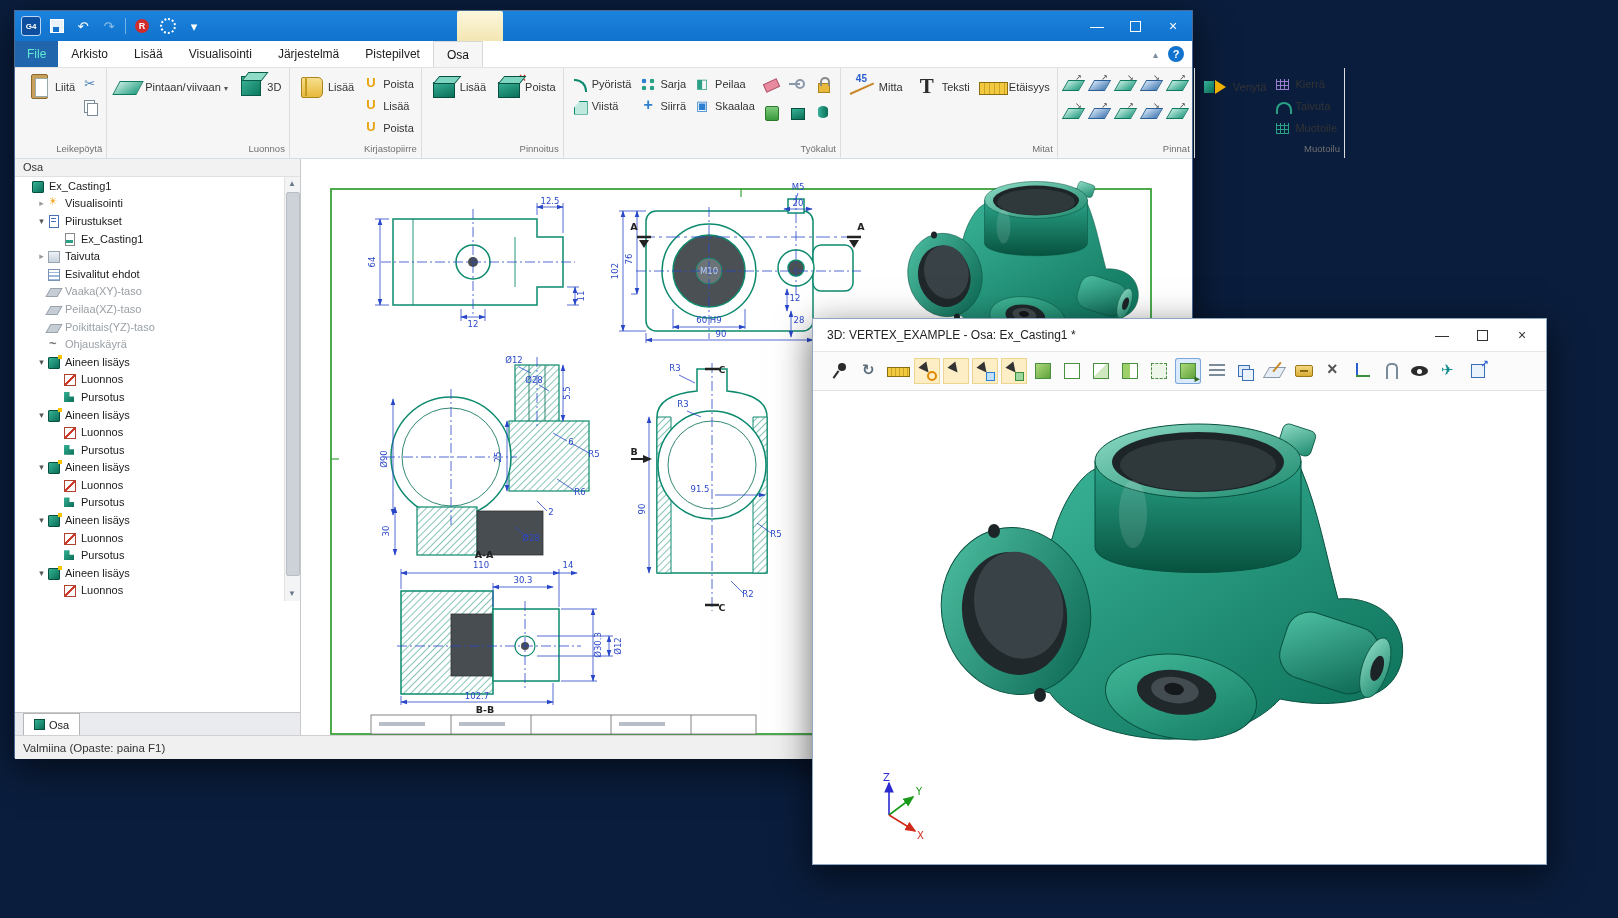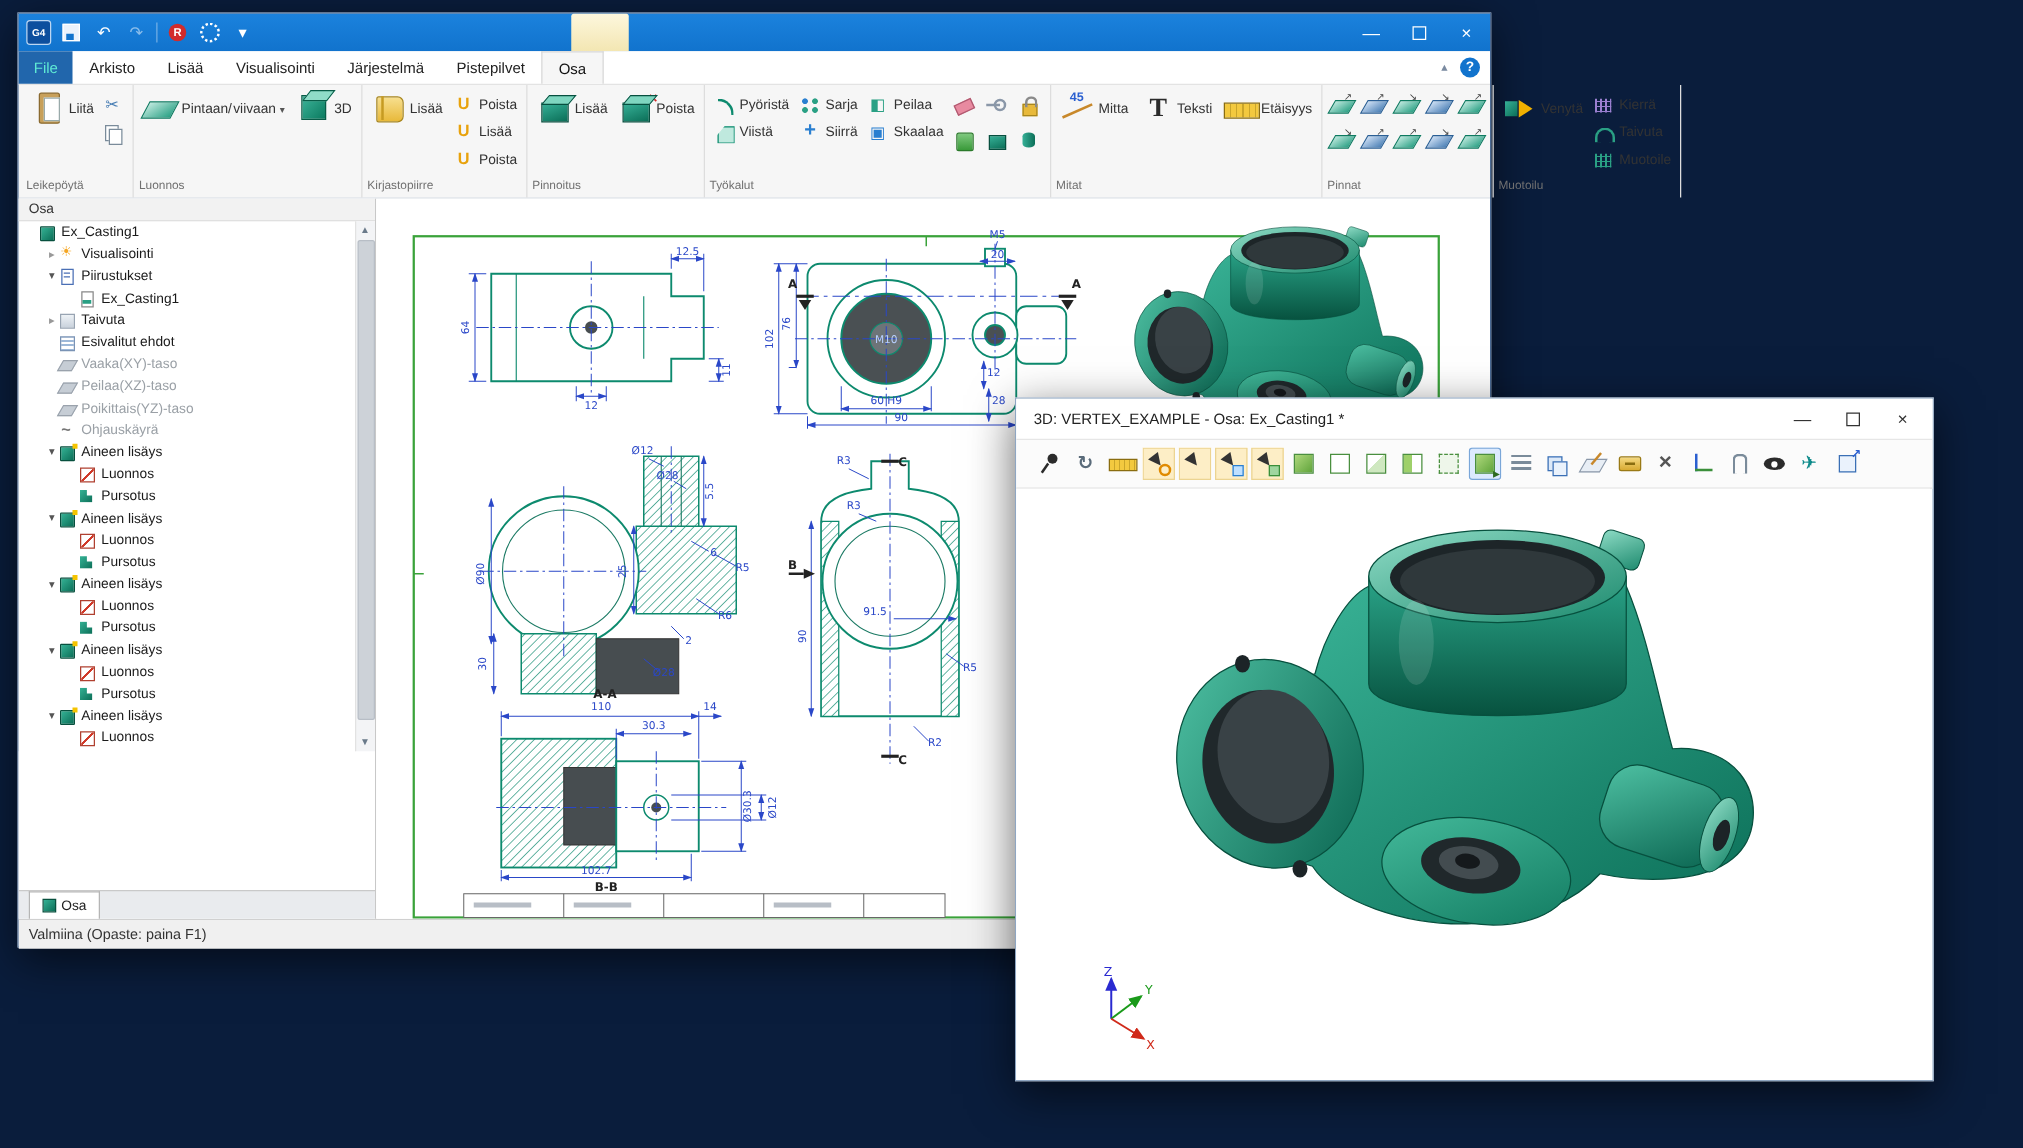--- a/index.html
+++ b/index.html
@@ -29,21 +29,21 @@
   .rtab{padding:0 13px;display:flex;align-items:center;font-size:12px;color:#222;cursor:default;}
   .rtab.file{background:#2166ac;color:#5eead4;padding:0 12px;}
   .rtab.active{background:#f6f6f6;border:1px solid #d8d8d8;border-bottom:none;color:#111;}
   .tabrow-right{position:absolute;right:8px;top:0;height:26px;display:flex;align-items:center;gap:10px;}
   .collapse-caret{color:#7a8aa0;font-size:10px;}
   .helpq{width:16px;height:16px;border-radius:50%;background:#1173cd;color:#fff;font-size:11px;font-weight:bold;display:flex;align-items:center;justify-content:center;}
   
   .ribbon{height:90px;background:#f6f6f6;border-bottom:1px solid #d5dce3;display:flex;align-items:stretch;padding-left:2px;}
   .rgroup{position:relative;border-right:1px solid #ddd;display:flex;flex-direction:column;}
   .rg-body{flex:1;display:flex;align-items:flex-start;gap:2px;padding:3px 4px 0 4px;}
-  .rg-label{height:16px;text-align:left;font-size:9.5px;color:#707070;line-height:14px;white-space:nowrap;padding:0 4px;}
+  .rg-label{height:16px;text-align:right;font-size:9.5px;color:#707070;line-height:14px;white-space:nowrap;padding:0 4px;}
   .rbtn-big{display:flex;align-items:center;justify-content:flex-start;gap:1px;padding:2px 3px;border-radius:3px;font-size:11px;color:#333;min-width:34px;text-align:center;}
   .rlbl{line-height:1.1;white-space:nowrap;}
   .wrapv{width:15px;word-break:break-all;line-height:1.1;}
   .rcol2{display:flex;flex-direction:column;gap:3px;padding-top:3px;}
   .rbtn-sm{display:flex;align-items:center;gap:3px;font-size:11px;color:#333;height:19px;padding:0 3px;border-radius:2px;white-space:nowrap;}
   .rbtn-ico{width:22px;height:20px;display:flex;align-items:center;justify-content:center;border-radius:2px;}
   .rgrid{display:grid;grid-template-columns:repeat(3,24px);grid-auto-rows:26px;gap:2px;padding-top:3px;}
   .rgrid2{display:grid;grid-template-columns:repeat(5,24px);grid-auto-rows:26px;gap:2px;padding-top:3px;}
   .ric{width:30px;height:28px;position:relative;display:inline-block;}
   .sic{width:18px;height:16px;position:relative;display:inline-block;flex:none;}

